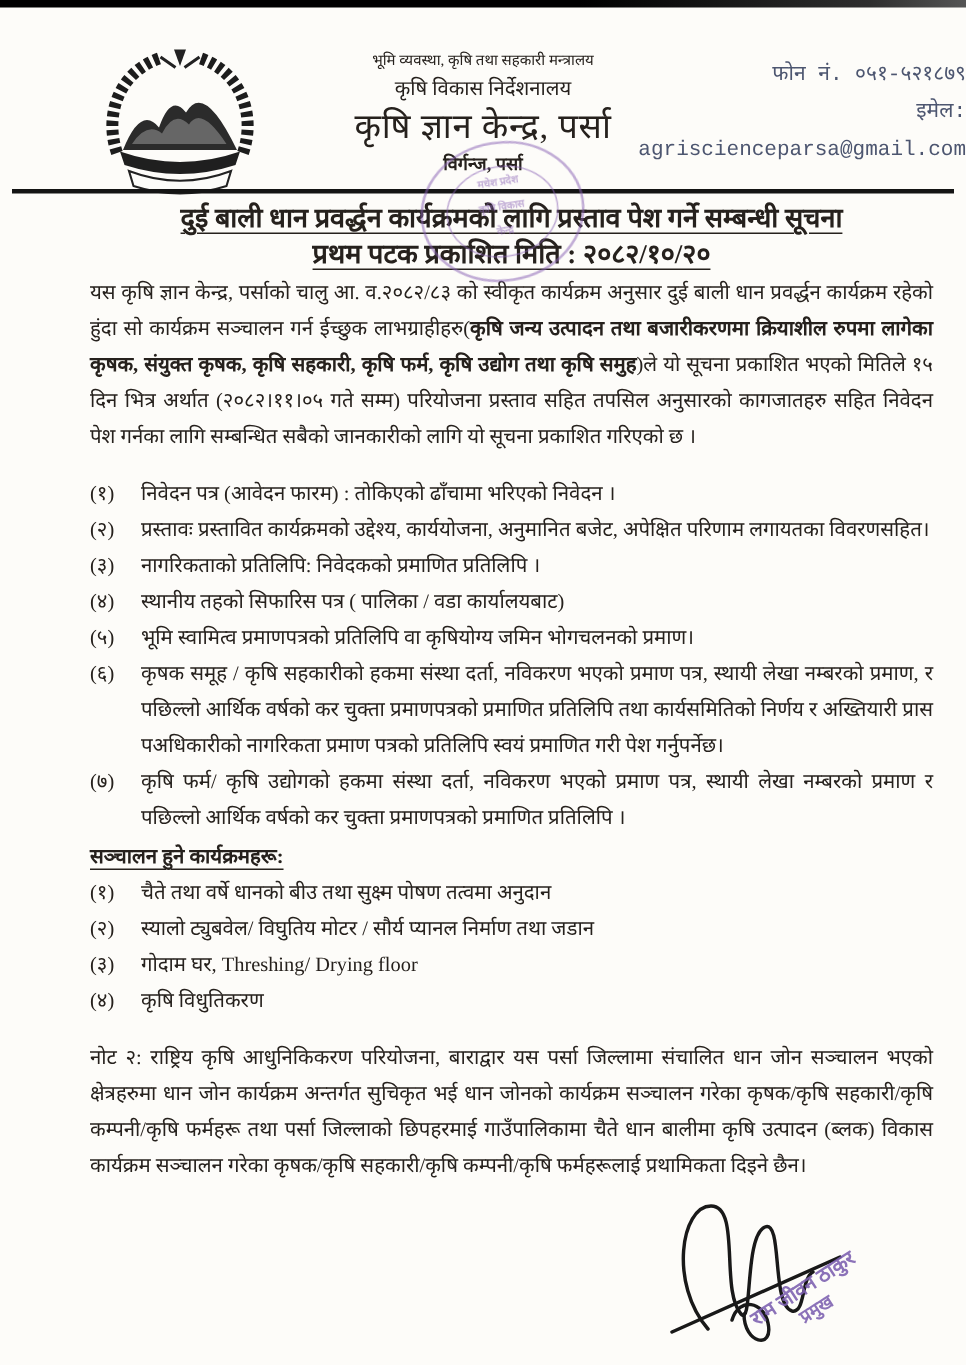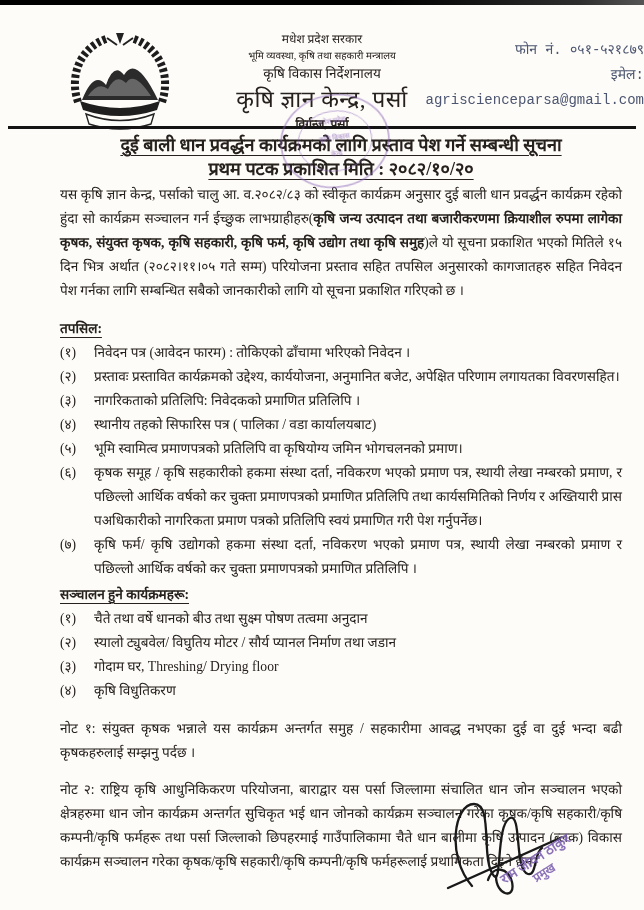--- a/index.html
+++ b/index.html
@@ -61,21 +61,20 @@
     </g>
     <path d="M52,3 L56,14 L60,3 Z" fill="#222"></path>
     <path d="M43,8 l10,7 M69,8 l-10,7" stroke="#222" stroke-width="2"></path>
     <path d="M18,70 Q30,40 42,55 Q50,32 60,45 Q72,24 94,70 Z" fill="#2b2b2b"></path>
     <path d="M24,66 Q34,51 44,59 Q52,43 62,53 Q70,40 87,66 Z" fill="#ffffff" opacity=".28"></path>
     <path d="M16,71 Q56,85 96,71 L93,80 Q56,92 19,80 Z" fill="#1f1f1f"></path>
     <path d="M22,84 Q56,97 90,84 L87,94 Q56,104 25,94 Z" fill="#fcfcf9" stroke="#222" stroke-width="1.4"></path>
   </svg>
 
   <div class="hcenter">
-    <div class="h-gov">मधेश प्रदेश सरकार</div>
     <div class="h-min">भूमि व्यवस्था, कृषि तथा सहकारी मन्त्रालय</div>
     <div class="h-dir">कृषि विकास निर्देशनालय</div>
     <div class="h-office">कृषि ज्ञान केन्द्र, पर्सा</div>
     <div class="h-loc">विर्गन्ज, पर्सा</div>
   </div>
 
   <div class="hright">
     <div>फोन नं. ०५१-५२१८७९</div>
     <div>इमेल: agriscienceparsa@gmail.com</div>
   </div>
@@ -92,21 +91,20 @@
 
   <div class="rule"></div>
 
   <main class="content">
 
     <div class="title-line">दुई बाली धान प्रवर्द्धन कार्यक्रमको लागि प्रस्ताव पेश गर्ने सम्बन्धी सूचना</div>
     <div class="title-line">प्रथम पटक प्रकाशित मिति : २०८२/१०/२०</div>
 
     <p class="intro"><span>यस कृषि ज्ञान केन्द्र, पर्साको चालु आ. व.२०८२/८३ को स्वीकृत कार्यक्रम अनुसार दुई बाली धान प्रवर्द्धन कार्यक्रम रहेको हुंदा सो कार्यक्रम सञ्चालन गर्न ईच्छुक लाभग्राहीहरु(</span><b>कृषि जन्य उत्पादन तथा बजारीकरणमा क्रियाशील रुपमा लागेका कृषक, संयुक्त कृषक, कृषि सहकारी, कृषि फर्म, कृषि उद्योग तथा कृषि समुह</b><span>)ले यो सूचना प्रकाशित भएको मितिले १५ दिन भित्र अर्थात (२०८२।११।०५ गते सम्म) परियोजना प्रस्ताव सहित तपसिल अनुसारको कागजातहरु सहित निवेदन पेश गर्नका लागि सम्बन्धित सबैको जानकारीको लागि यो सूचना प्रकाशित गरिएको छ ।</span></p>
 
-    <div class="sect-head">तपसिल:</div>
 
     <div class="item">
       <span class="num">(१)</span>
       <span class="txt">निवेदन पत्र (आवेदन फारम) : तोकिएको ढाँचामा भरिएको निवेदन ।</span>
     </div>
     <div class="item">
       <span class="num">(२)</span>
       <span class="txt">प्रस्तावः प्रस्तावित कार्यक्रमको उद्देश्य, कार्ययोजना, अनुमानित बजेट, अपेक्षित परिणाम लगायतका विवरणसहित।</span>
     </div>
     <div class="item">
@@ -142,21 +140,20 @@
     </div>
     <div class="item">
       <span class="num">(३)</span>
       <span class="txt">गोदाम घर, Threshing/ Drying floor</span>
     </div>
     <div class="item">
       <span class="num">(४)</span>
       <span class="txt">कृषि विधुतिकरण</span>
     </div>
 
-    <p class="note"><span class="nlabel">नोट १:</span>&nbsp;<span>संयुक्त कृषक भन्नाले यस कार्यक्रम अन्तर्गत समुह / सहकारीमा आवद्ध नभएका दुई वा दुई भन्दा बढी कृषकहरुलाई सम्झनु पर्दछ ।</span></p>
     <p class="note"><span class="nlabel">नोट २:</span>&nbsp;<span>राष्ट्रिय कृषि आधुनिकिकरण परियोजना, बाराद्वार यस पर्सा जिल्लामा संचालित धान जोन सञ्चालन भएको क्षेत्रहरुमा धान जोन कार्यक्रम अन्तर्गत सुचिकृत भई धान जोनको कार्यक्रम सञ्चालन गरेका कृषक/कृषि सहकारी/कृषि कम्पनी/कृषि फर्महरू तथा पर्सा जिल्लाको छिपहरमाई गाउँपालिकामा चैते धान बालीमा कृषि उत्पादन (ब्लक) विकास कार्यक्रम सञ्चालन गरेका कृषक/कृषि सहकारी/कृषि कम्पनी/कृषि फर्महरूलाई प्रथामिकता दिइने छैन।</span></p>
 
   </main>
 
   <div class="sigblock">
     <svg class="sig-svg" width="190" height="115" viewBox="0 0 190 115">
       <g fill="none" stroke="#191919" stroke-width="2.3" stroke-linecap="round">
         <path d="M34,96 C8,66 16,14 36,14 C56,14 42,70 56,86 C64,95 58,34 72,28 C84,23 76,80 90,84 C99,86 96,62 104,58"></path>
         <path d="M58,86 C58,106 78,110 74,92 C71,78 55,74 50,90"></path>
         <path d="M10,98 L122,48"></path>

